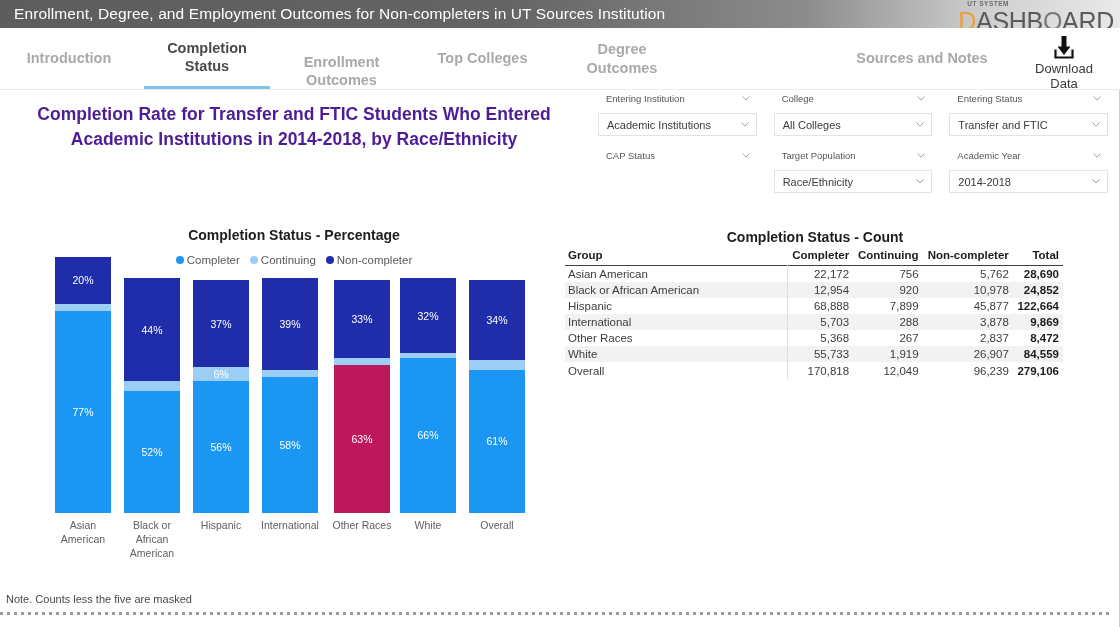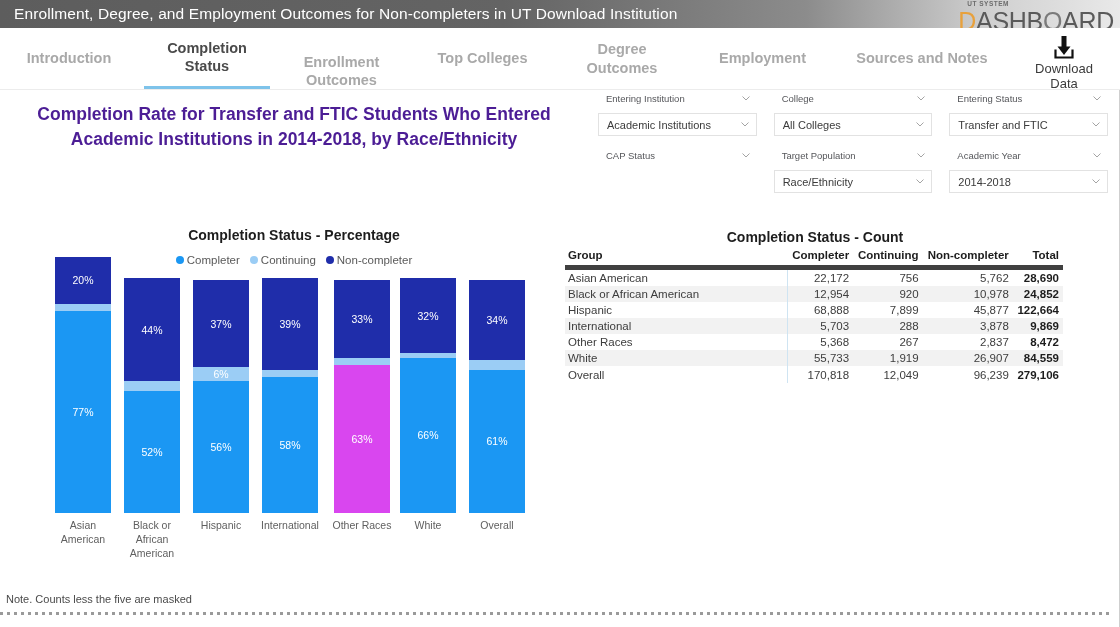--- a/index.html
+++ b/index.html
@@ -249,21 +249,21 @@
     font-size: 11.5px;
     color: #1d1d1d;
     padding: 1px 4px 4px 4px;
     text-align: right;
     white-space: nowrap;
   }
   table.counts th.grp {
     text-align: left;
     padding-left: 3px;
   }
-  table.counts thead tr { border-bottom: 5px solid #404040; }
+  table.counts thead tr { border-bottom: 1px solid #404040; }
   table.counts td {
     padding: 2px 4px;
     text-align: right;
     white-space: nowrap;
   }
   table.counts td.grp {
     text-align: left;
     padding-left: 3px;
     border-right: 1px solid #cfe4f2;
     width: 215px;
@@ -289,21 +289,21 @@
     height: 3px;
     background-image: repeating-linear-gradient(to right, #9a9a9a 0 3px, transparent 3px 7px);
   }
 </style>
 </head>
 <body>
 
 <div id="app">
 
   <div class="titlebar">
-    <div class="titlebar-text">Enrollment, Degree, and Employment Outcomes for Non-completers in UT Download Institution</div>
+    <div class="titlebar-text">Enrollment, Degree, and Employment Outcomes for Non-completers in UT Sources Institution</div>
     <div class="logo">
       <div class="logo-sub">UT SYSTEM</div>
       <div class="logo-main"><span class="d">D</span><span>ASHB</span><span class="o">O</span><span>ARD</span></div>
     </div>
   </div>
 
   <div class="tabbar">
     <div class="tab" style="left: 8px; width: 122px;">
         <span>Introduction</span>
       </div>
@@ -311,23 +311,20 @@
         <span>Completion Status</span>
       </div>
     <div class="tab" style="left: 285px; width: 113px; align-items: flex-end;">
         <span>Enrollment Outcomes</span>
       </div>
     <div class="tab" style="left: 416px; width: 133px;">
         <span>Top Colleges</span>
       </div>
     <div class="tab" style="left: 567px; width: 110px;">
         <span>Degree Outcomes</span>
-      </div>
-    <div class="tab" style="left: 696px; width: 133px;">
-        <span>Employment</span>
       </div>
     <div class="tab" style="left: 838px; width: 168px;">
         <span>Sources and Notes</span>
       </div>
 
     <div class="download">
       <svg class="dl-icon" width="30" height="28" viewBox="0 0 30 28">
         <rect x="12.5" y="2" width="5" height="12" fill="#111"></rect>
         <polygon points="8.5,12.5 21.5,12.5 15,21" fill="#111"></polygon>
         <path d="M6.5,15.5 L6.5,23.5 L23.5,23.5 L23.5,15.5" fill="none" stroke="#111" stroke-width="2.2"></path>
@@ -508,21 +505,21 @@
         </div>
       </div>
       <div class="bar-group" style="left: 334px;">
         <div class="bar">
           <div class="seg seg-non" style="height: 77.55px; background: rgb(31, 45, 170);">
             <span>33%</span>
           </div>
           <div class="seg seg-cont" style="height: 7.05px; background: rgb(155, 205, 245);">
             <span></span>
           </div>
-          <div class="seg seg-comp" style="height: 148.05px; background: #d946ef;">
+          <div class="seg seg-comp" style="height: 148.05px; background: #be185d;">
             <span>63%</span>
           </div>
           <div class="bar-label">Other Races</div>
         </div>
       </div>
       <div class="bar-group" style="left: 400px;">
         <div class="bar">
           <div class="seg seg-non" style="height: 75.2px; background: rgb(31, 45, 170);">
             <span>32%</span>
           </div>

